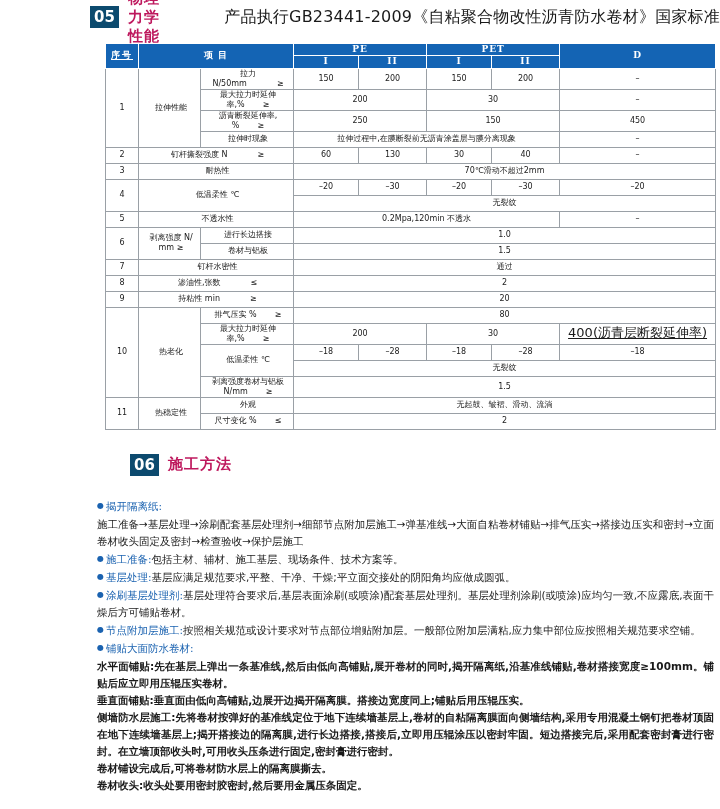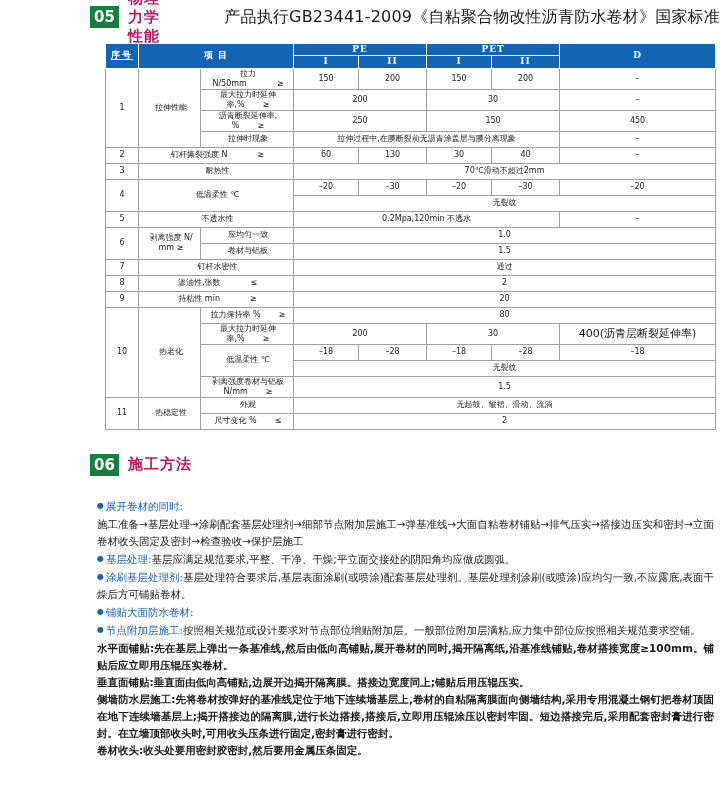--- a/index.html
+++ b/index.html
@@ -24,21 +24,21 @@
   }
 
   
   .section-head {
     display: flex;
     align-items: center;
     padding-left: 90px;
     height: 34px;
   }
   .sec-badge {
-    background: #15803d;
+    background: #0c4a6e;
     color: #ffffff;
     font-size: 15px;
     font-weight: bold;
     line-height: 22px;
     height: 22px;
     padding: 0 4px;
     letter-spacing: 0px;
     font-family: "DejaVu Sans", "Liberation Sans", sans-serif;
   }
   .sec-title {
@@ -96,21 +96,21 @@
   .cell-l {
     text-align: center;
     padding-left: 5px !important;
   }
   .sub-item {
     text-align: left;
     padding-left: 4px !important;
   }
   .cmp { padding-left: 18px; }
   .cmp2 { padding-left: 30px; }
-  .tiny { font-size: 11px; }
+  .tiny { font-size: 13px; text-decoration: underline; }
   tr.h18 td { height: 15px; }
 
   
   .body-block {
     margin: 16px 0 0 0;
     padding: 0 6px 0 97px;
     font-size: 10.5px;
     line-height: 1.62;
     color: #1a1a1a;
   }
@@ -232,21 +232,21 @@
         <tr class="h18">
           <td>5</td>
           <td colspan="2" class="cell-l">不透水性</td>
           <td colspan="4">0.2Mpa,120min 不透水</td>
           <td>–</td>
         </tr>
 
         <tr class="h18">
           <td rowspan="2">6</td>
           <td rowspan="2" class="cell-l">剥离强度 N/ mm ≥</td>
-          <td class="sub-item">应均匀一致</td>
+          <td class="sub-item">进行长边搭接</td>
           <td colspan="5">1.0</td>
         </tr>
         <tr class="h18">
           <td class="sub-item">卷材与铝板</td>
           <td colspan="5">1.5</td>
         </tr>
 
         <tr class="h18">
           <td>7</td>
           <td colspan="2" class="cell-l">钉杆水密性</td>
@@ -261,21 +261,21 @@
 
         <tr class="h18">
           <td>9</td>
           <td colspan="2" class="cell-l"><span>持粘性 min</span><span class="cmp2">≥</span></td>
           <td colspan="5">20</td>
         </tr>
 
         <tr class="h18">
           <td rowspan="5">10</td>
           <td rowspan="5" class="cell-l">热老化</td>
-          <td class="sub-item"><span>拉力保持率    %</span><span class="cmp">≥</span></td>
+          <td class="sub-item"><span>排气压实    %</span><span class="cmp">≥</span></td>
           <td colspan="5">80</td>
         </tr>
         <tr class="h18">
           <td class="sub-item"><span>最大拉力时延伸率,%</span><span class="cmp">≥</span></td>
           <td colspan="2">200</td>
           <td colspan="2">30</td>
           <td class="tiny">400(沥青层断裂延伸率)</td>
         </tr>
         <tr class="h18">
           <td rowspan="2" class="sub-item">低温柔性     ℃</td>
@@ -301,49 +301,53 @@
         </tr>
         <tr class="h18">
           <td class="sub-item"><span>尺寸变化    %</span><span class="cmp">≤</span></td>
           <td colspan="5">2</td>
         </tr>
 
       </tbody>
     </table>
   </div>
 
-  <div class="section-head" style="margin-top:18px;">
+  <div class="section-head" style="margin-top:18px;margin-left:40px;">
     <span class="sec-badge">06</span>
     <span class="sec-title">施工方法</span>
   </div>
 
   <div class="body-block">
 
     <p class="para">
-      <span class="bullet">●</span><span class="lead">展开卷材的同时:</span>
+      <span class="bullet">●</span><span class="lead">揭开隔离纸:</span>
     </p>
     <p class="para">施工准备→基层处理→涂刷配套基层处理剂→细部节点附加层施工→弹基准线→大面自粘卷材铺贴→排气压实→搭接边压实和密封→立面卷材收头固定及密封→检查验收→保护层施工</p>
 
+    <p class="para">
+      <span class="bullet">●</span><span class="lead">施工准备:</span><span>包括主材、辅材、施工基层、现场条件、技术方案等。</span>
+    </p>
 
     <p class="para">
       <span class="bullet">●</span><span class="lead">基层处理:</span><span>基层应满足规范要求,平整、干净、干燥;平立面交接处的阴阳角均应做成圆弧。</span>
     </p>
 
     <p class="para">
       <span class="bullet">●</span><span class="lead">涂刷基层处理剂:</span><span>基层处理符合要求后,基层表面涂刷(或喷涂)配套基层处理剂。基层处理剂涂刷(或喷涂)应均匀一致,不应露底,表面干燥后方可铺贴卷材。</span>
     </p>
 
     <p class="para">
+      <span class="bullet">●</span><span class="lead">节点附加层施工:</span><span>按照相关规范或设计要求对节点部位增贴附加层。一般部位附加层满粘,应力集中部位应按照相关规范要求空铺。</span>
+    </p>
+
+    <p class="para">
       <span class="bullet">●</span><span class="lead">铺贴大面防水卷材:</span>
-    </p>
-
-    <p class="para">
-      <span class="bullet">●</span><span class="lead">节点附加层施工:</span><span>按照相关规范或设计要求对节点部位增贴附加层。一般部位附加层满粘,应力集中部位应按照相关规范要求空铺。</span>
     </p>
 
     <p class="para plain-line">水平面铺贴:先在基层上弹出一条基准线,然后由低向高铺贴,展开卷材的同时,揭开隔离纸,沿基准线铺贴,卷材搭接宽度≥100mm。铺贴后应立即用压辊压实卷材。</p>
     <p class="para plain-line">垂直面铺贴:垂直面由低向高铺贴,边展开边揭开隔离膜。搭接边宽度同上;铺贴后用压辊压实。</p>
     <p class="para plain-line">侧墙防水层施工:先将卷材按弹好的基准线定位于地下连续墙基层上,卷材的自粘隔离膜面向侧墙结构,采用专用混凝土钢钉把卷材顶固在地下连续墙基层上;揭开搭接边的隔离膜,进行长边搭接,搭接后,立即用压辊涂压以密封牢固。短边搭接完后,采用配套密封膏进行密封。在立墙顶部收头时,可用收头压条进行固定,密封膏进行密封。</p>
+    <p class="para plain-line">卷材铺设完成后,可将卷材防水层上的隔离膜撕去。</p>
     <p class="para plain-line">卷材收头:收头处要用密封胶密封,然后要用金属压条固定。</p>
 
   </div>
 
 </div>
 
 </body></html>

